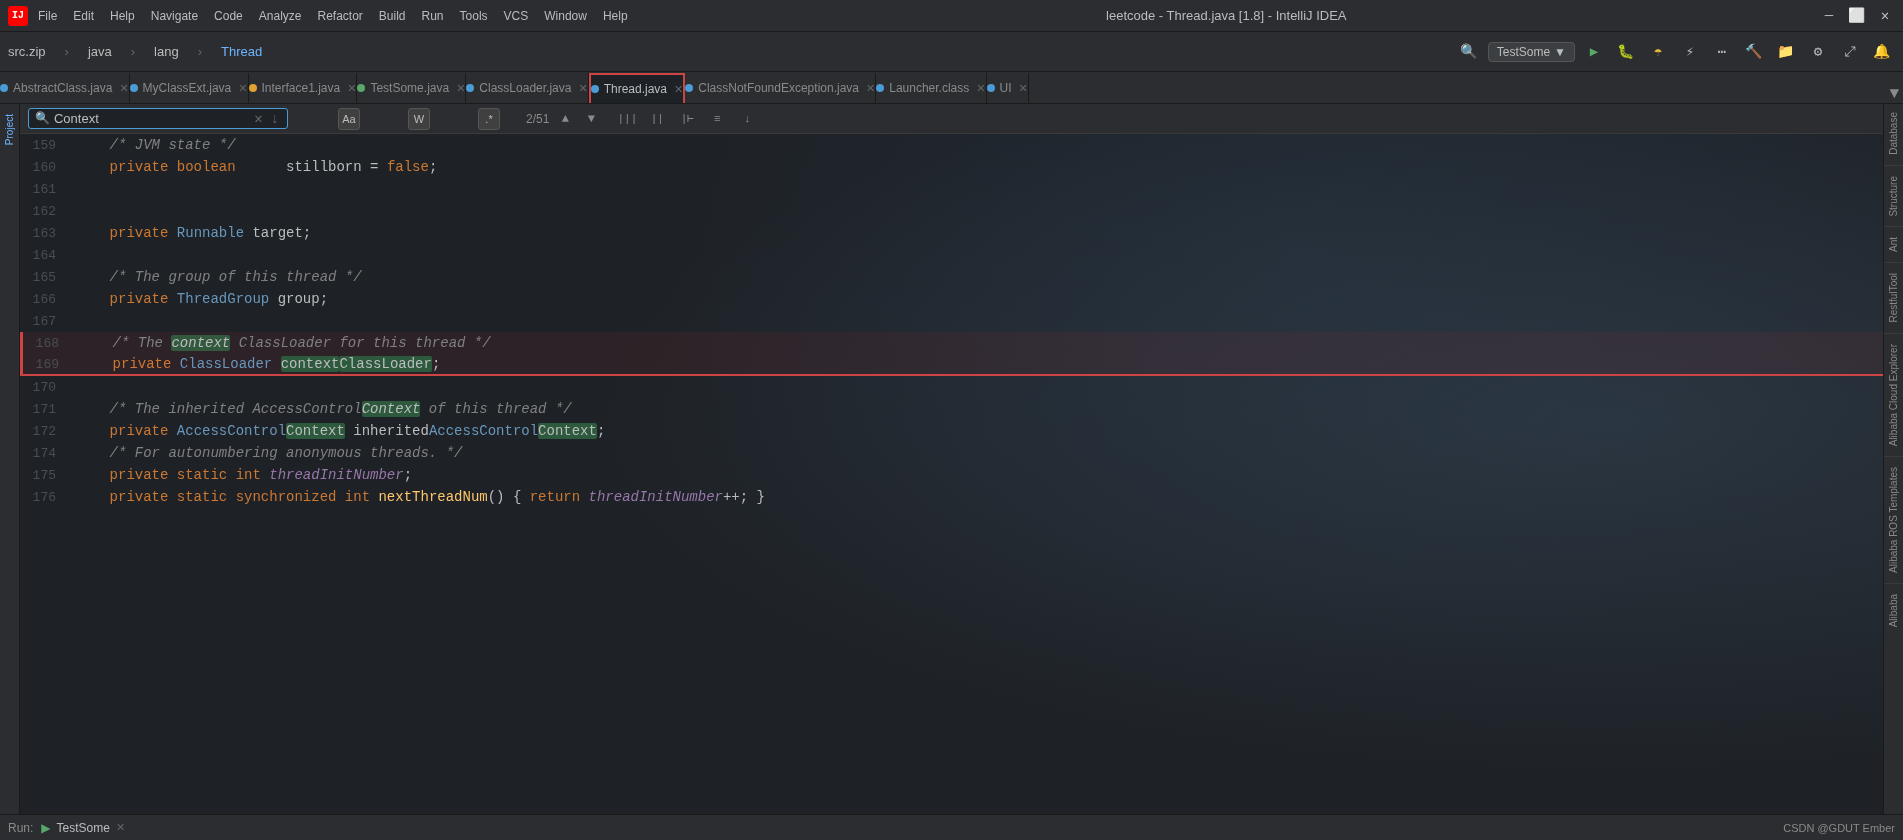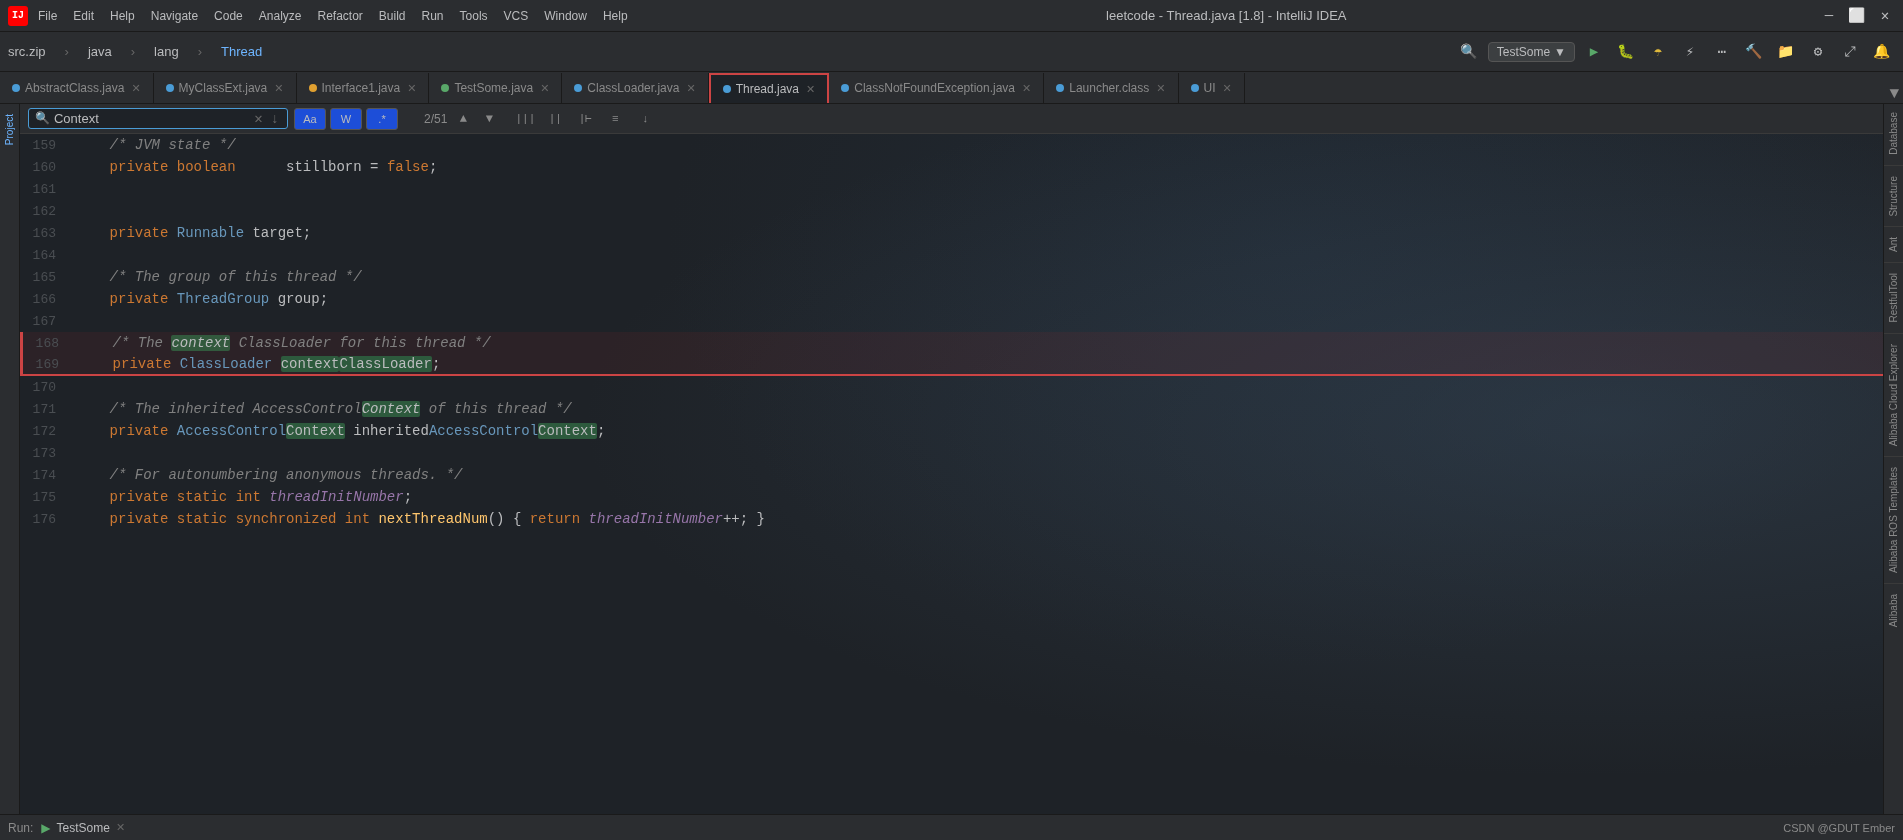--- a/index.html
+++ b/index.html
@@ -135,21 +135,21 @@
       height: 32px;
       background: #2b2d30;
       display: flex;
       align-items: flex-end;
       border-bottom: 1px solid #1a1a1a;
       flex-shrink: 0;
       overflow: hidden;
     }
     .tab {
       height: 30px;
-      padding: 0 12px;
+      padding: 0 0;
       display: flex;
       align-items: center;
       gap: 5px;
       font-size: 12px;
       font-family: 'Segoe UI', Arial, sans-serif;
       color: #8a8a8a;
       background: #2b2d30;
       border-right: 1px solid #1a1a1a;
       cursor: pointer;
       white-space: nowrap;
@@ -224,29 +224,30 @@
     .search-btn {
       color: #666;
       font-size: 14px;
       cursor: pointer;
       padding: 0 2px;
     }
     .search-options {
       display: flex; gap: 4px; align-items: center;
     }
     .search-opt-btn {
-      width: 32px; height: 22px;
-      background: #1d4ed8;
+      width: 22px; height: 22px;
+      background: #404040;
       border: 1px solid #555;
       border-radius: 3px;
       color: #bbbcbe;
       font-size: 11px;
       display: flex; align-items: center; justify-content: center;
       cursor: pointer;
       font-family: 'Segoe UI', Arial, sans-serif;
+      margin-left: 44px;
     }
     .search-result-info {
       color: #8a8a8a;
       font-size: 12px;
       font-family: 'Segoe UI', Arial, sans-serif;
       margin-left: 20px;
     }
     .nav-btn {
       width: 20px; height: 20px;
       color: #8a8a8a;
@@ -581,24 +582,20 @@
           <div class="code-line">
             <span class="line-number">171</span>
             <span class="line-content"><span class="comment">    /* The inherited AccessControl<span class="highlight-green" style="color:#bbbcbe">Context</span> of this thread */</span></span>
           </div>
 
           <div class="code-line">
             <span class="line-number">172</span>
             <span class="line-content">    <span class="kw">private</span> <span class="type">AccessControl<span class="highlight-green" style="color:#bbbcbe">Context</span></span> inherited<span class="type">AccessControl</span><span class="highlight-green" style="color:#bbbcbe">Context</span>;</span>
           </div>
 
-          <div class="code-line">
-            <span class="line-number">173</span>
-            <span class="line-content"></span>
-          </div>
 
           <div class="code-line">
             <span class="line-number">174</span>
             <span class="line-content"><span class="comment">    /* For autonumbering anonymous threads. */</span></span>
           </div>
 
           <div class="code-line">
             <span class="line-number">175</span>
             <span class="line-content">    <span class="kw">private static int</span> <span class="field" style="font-style:italic">threadInitNumber</span>;</span>
           </div>

